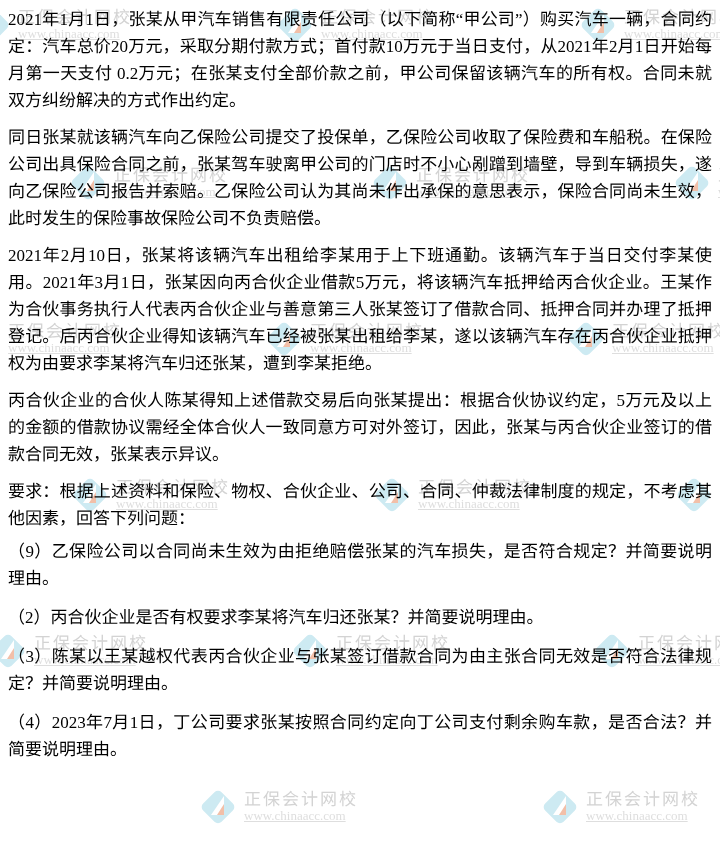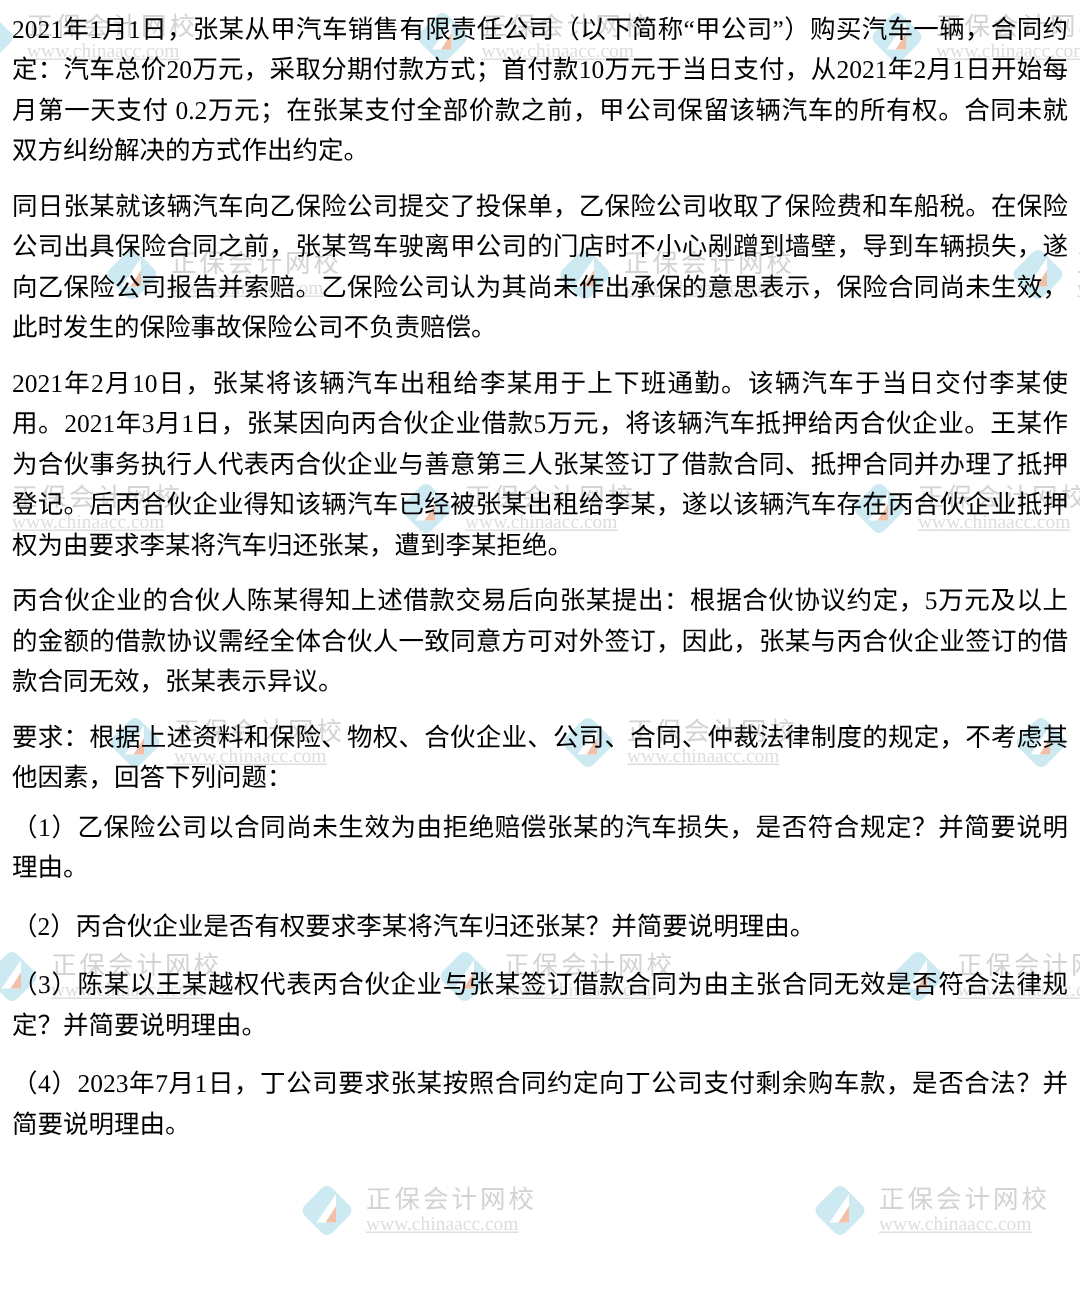--- a/index.html
+++ b/index.html
@@ -251,18 +251,18 @@
       </span>
     </div>
   </div>
 
 <div id="doc">
   <p>2021年1月1日，张某从甲汽车销售有限责任公司（以下简称“甲公司”）购买汽车一辆，合同约定：汽车总价20万元，采取分期付款方式；首付款10万元于当日支付，从2021年2月1日开始每月第一天支付 0.2万元；在张某支付全部价款之前，甲公司保留该辆汽车的所有权。合同未就双方纠纷解决的方式作出约定。</p>
   <p>同日张某就该辆汽车向乙保险公司提交了投保单，乙保险公司收取了保险费和车船税。在保险公司出具保险合同之前，张某驾车驶离甲公司的门店时不小心剐蹭到墙壁，导到车辆损失，遂向乙保险公司报告并索赔。乙保险公司认为其尚未作出承保的意思表示，保险合同尚未生效，此时发生的保险事故保险公司不负责赔偿。</p>
   <p>2021年2月10日，张某将该辆汽车出租给李某用于上下班通勤。该辆汽车于当日交付李某使用。2021年3月1日，张某因向丙合伙企业借款5万元，将该辆汽车抵押给丙合伙企业。王某作为合伙事务执行人代表丙合伙企业与善意第三人张某签订了借款合同、抵押合同并办理了抵押登记。后丙合伙企业得知该辆汽车已经被张某出租给李某，遂以该辆汽车存在丙合伙企业抵押权为由要求李某将汽车归还张某，遭到李某拒绝。</p>
   <p>丙合伙企业的合伙人陈某得知上述借款交易后向张某提出：根据合伙协议约定，5万元及以上的金额的借款协议需经全体合伙人一致同意方可对外签订，因此，张某与丙合伙企业签订的借款合同无效，张某表示异议。</p>
   <p class="requirement">要求：根据上述资料和保险、物权、合伙企业、公司、合同、仲裁法律制度的规定，不考虑其他因素，回答下列问题：</p>
-  <p class="question">（1）乙保险公司以合同尚未生效为由拒绝赔偿张某的汽车损失，是否符合规定？并简要说明理由。</p>
+  <p class="question">（9）乙保险公司以合同尚未生效为由拒绝赔偿张某的汽车损失，是否符合规定？并简要说明理由。</p>
   <p class="question">（2）丙合伙企业是否有权要求李某将汽车归还张某？并简要说明理由。</p>
   <p class="question">（3）陈某以王某越权代表丙合伙企业与张某签订借款合同为由主张合同无效是否符合法律规定？并简要说明理由。</p>
   <p class="question">（4）2023年7月1日，丁公司要求张某按照合同约定向丁公司支付剩余购车款，是否合法？并简要说明理由。</p>
 
 </div>
 
 </body></html>

